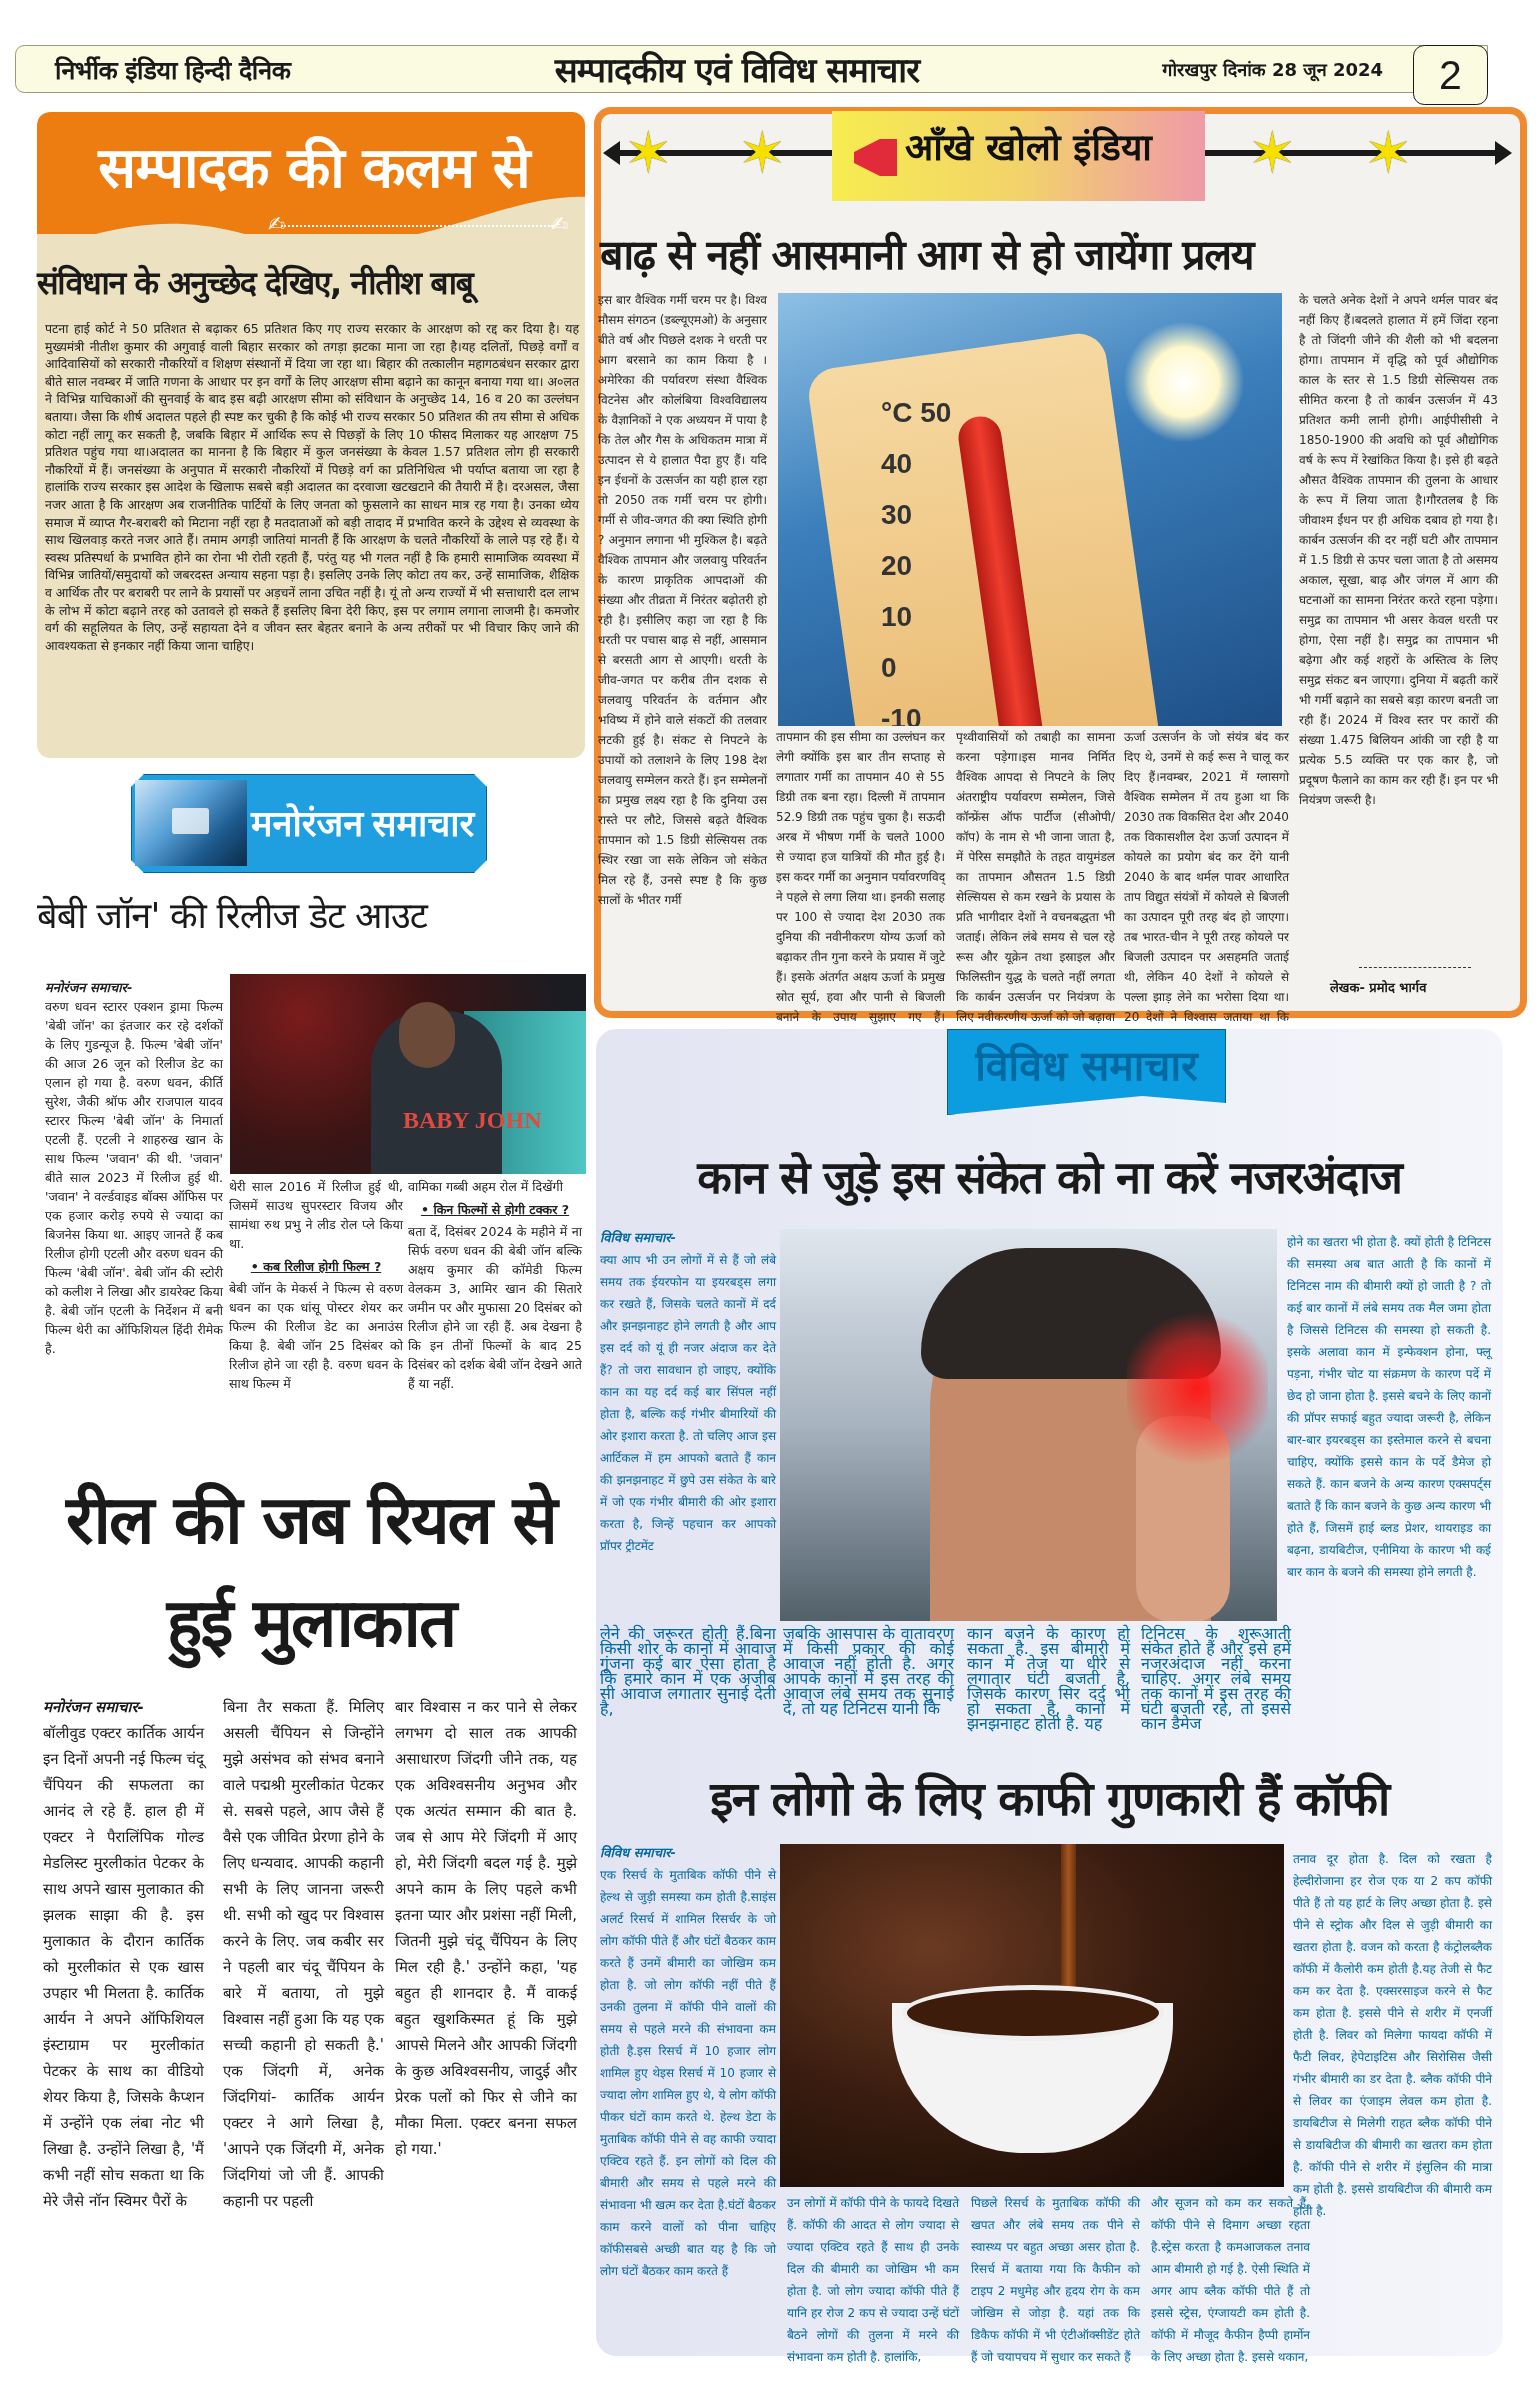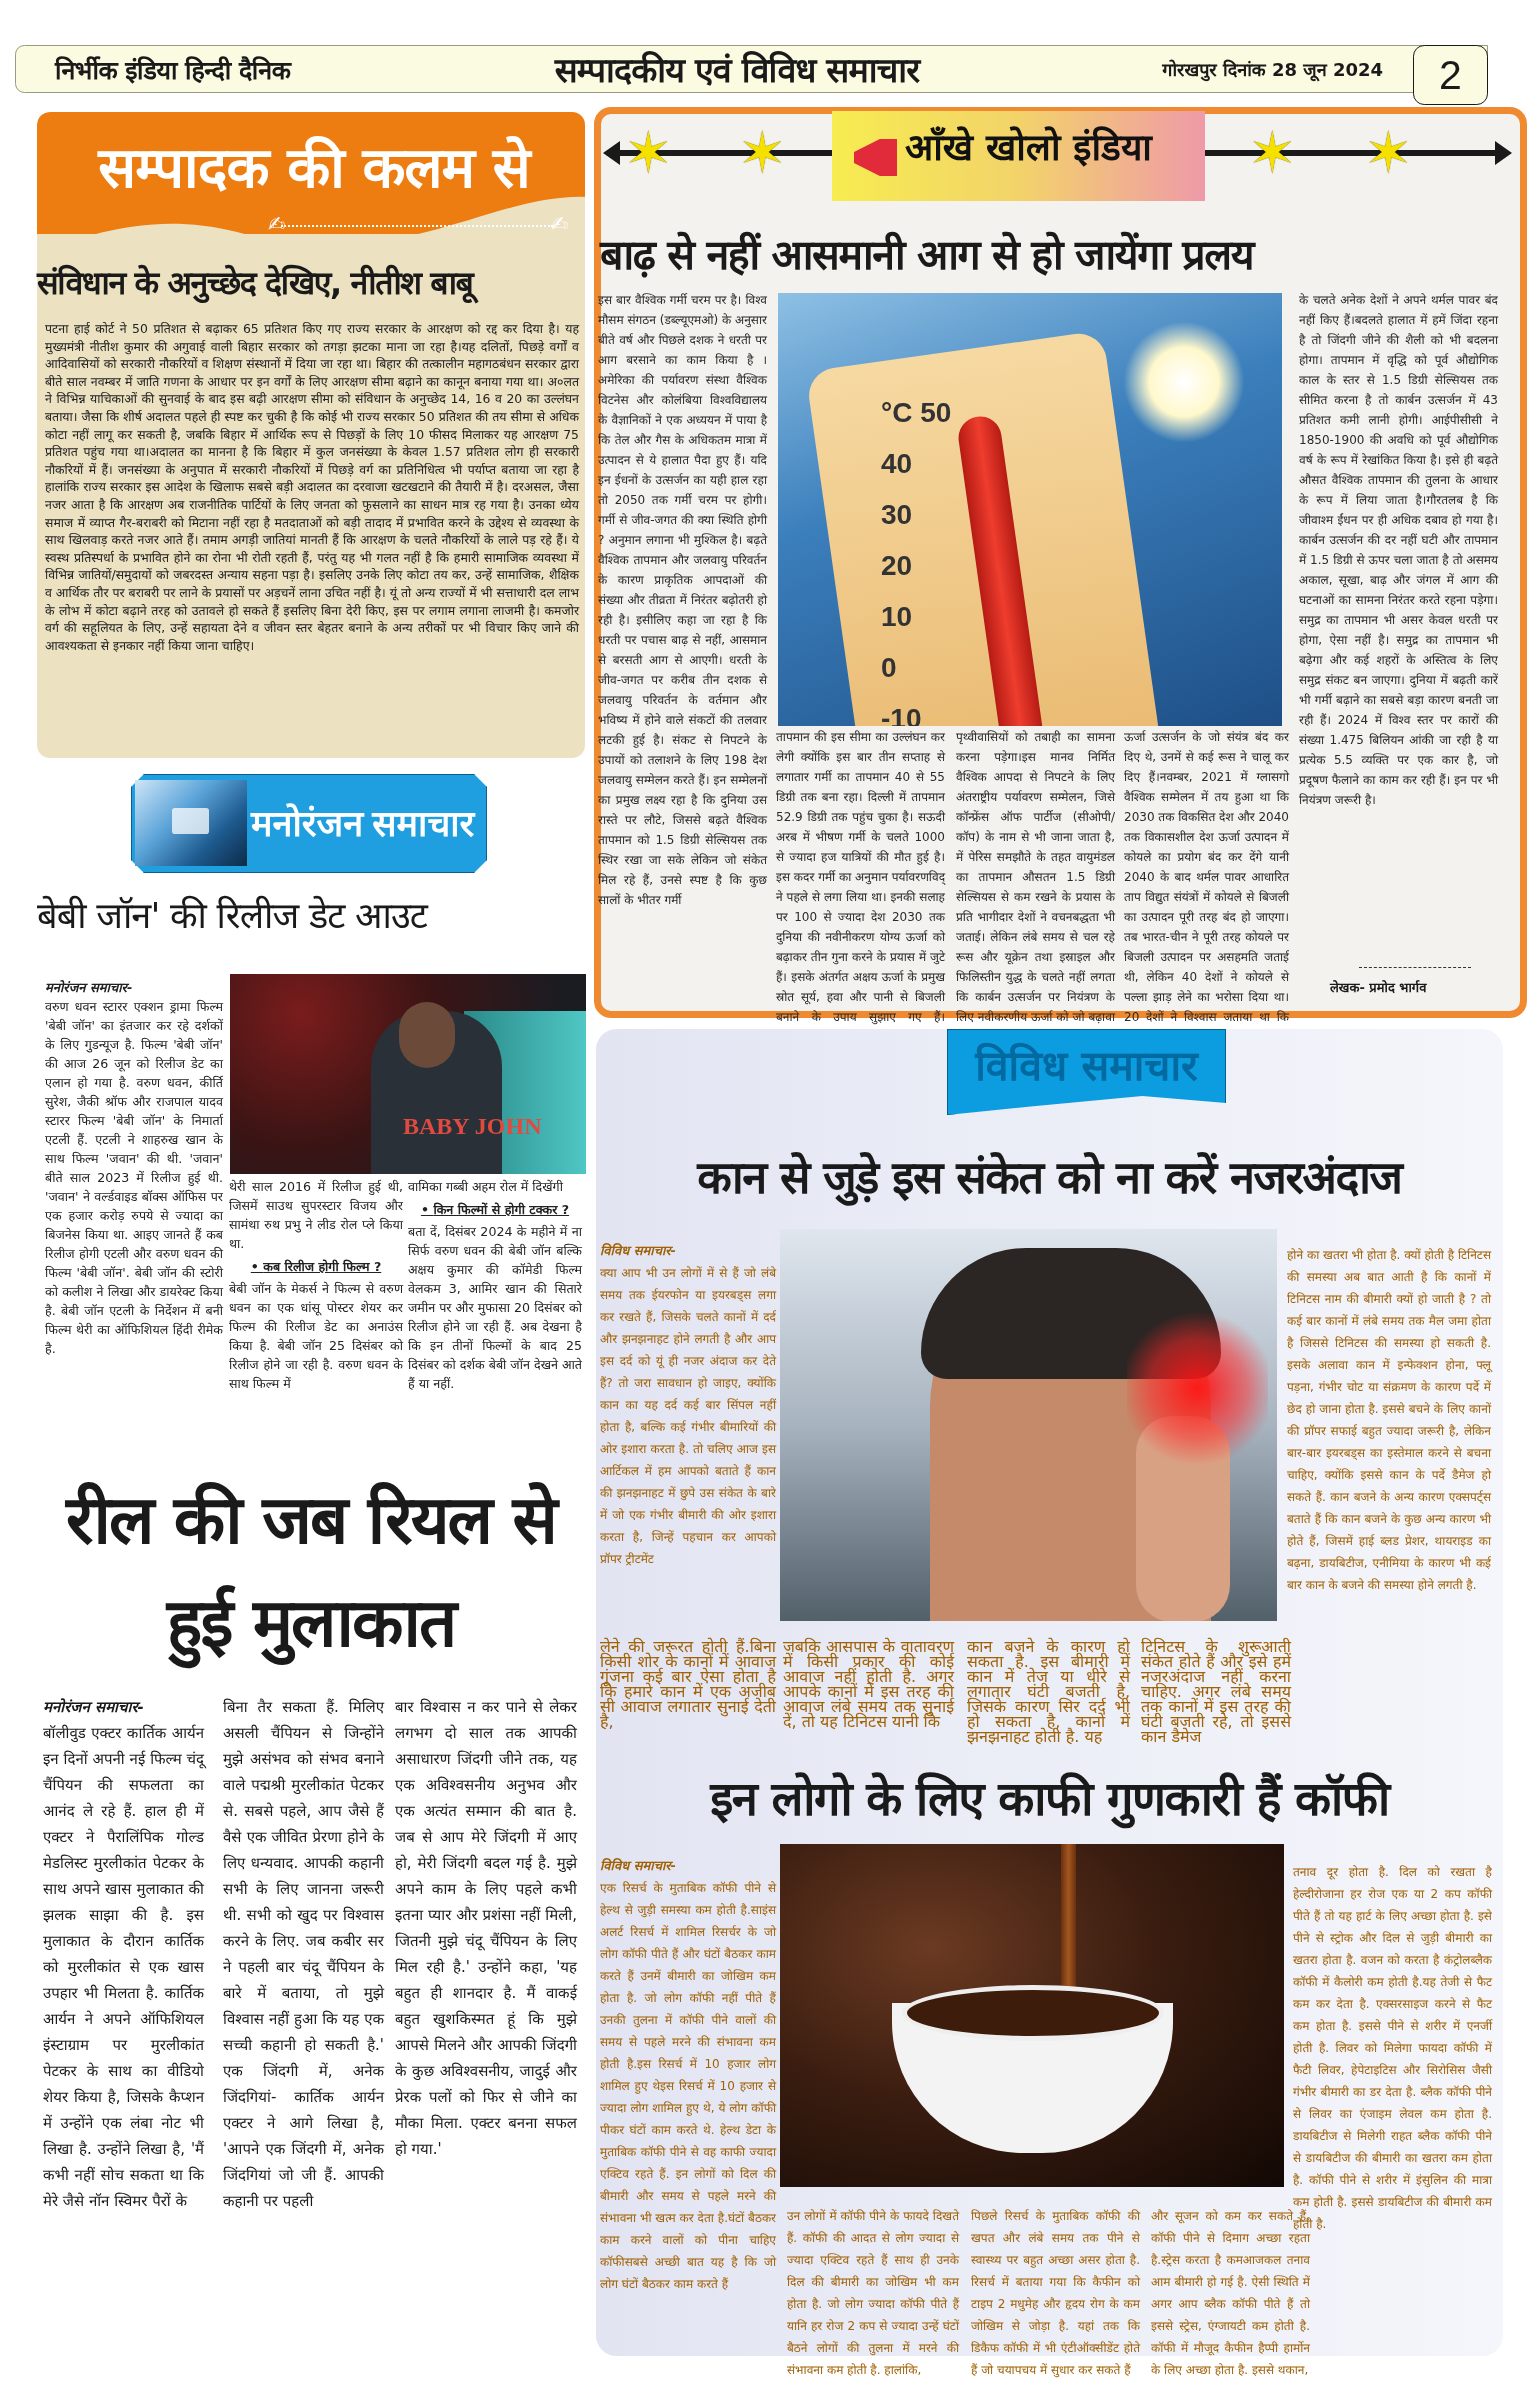--- a/index.html
+++ b/index.html
@@ -65,21 +65,21 @@
 
   .bj-col1 { left: 45px; top: 978px; width: 178px; }
   .bj-img {
     left: 230px; top: 974px; width: 356px; height: 200px;
     background: radial-gradient(circle at 20% 20%, #7a1c1c 0%, #3b1414 40%, #1b1c22 80%);
     overflow: hidden;
   }
   .bj-img .cyan { position:absolute; right: 0; top: 37px; width: 122px; height: 163px; background: linear-gradient(90deg,#2a8a8a,#4fc7c4); }
   .bj-img .man { position:absolute; left: 141px; top: 37px; width: 131px; height: 163px; background: #2a3038; border-radius: 56px 56px 0 0; }
   .bj-img .head { position:absolute; left: 169px; top: 28px; width: 56px; height: 66px; background: #6b4a3a; border-radius: 28px; }
-  .bj-img .john { position:absolute; left: 173px; top: 139px; color: #e04a40; font-weight: bold; font-size: 24px; font-family: "Liberation Serif", serif; }
+  .bj-img .john { position:absolute; left: 173px; top: 133px; color: #e04a40; font-weight: bold; font-size: 24px; font-family: "Liberation Serif", serif; }
   .bj-col2 { left: 229px; top: 1177px; width: 174px; }
   .bj-col3 { left: 408px; top: 1177px; width: 174px; }
   .bullet-head { font-weight: bold; text-decoration: underline; text-align: center; margin: 3.7px 0; }
 
   .reel-headline { left: 37px; top: 1469px; width: 548px; text-align: center; font-size: 67px; font-weight: bold; line-height: 103px; letter-spacing: -1.9px; }
   .reel-col { font-size: 15px; line-height: 26px; text-align: justify; }
   .reel-col1 { left: 43px; top: 1694px; width: 161px; }
   .reel-col2 { left: 223px; top: 1694px; width: 161px; }
   .reel-col3 { left: 395px; top: 1694px; width: 182px; }
 
@@ -120,21 +120,21 @@
   .vv-panel {
     left: 596px; top: 1029px; width: 907px; height: 1327px;
     background: linear-gradient(90deg, #e2e4f2 0%, #eceef7 50%, #f5f6fb 100%); border-radius: 20.6px;
   }
   .vv-badge {
     left: 947px; top: 1029px; width: 279px; height: 86px; background: #0c9ce0; border: 1.9px solid #0a5d88;
     clip-path: polygon(0 0,100% 0,100% 86%, 70% 78%, 30% 90%, 0 100%);
   }
   .vv-badge-label { left: 947px; top: 1036px; width: 279px; text-align: center; color: #0369a1; font-size: 41px; font-weight: bold; }
   .ear-headline { left: 596px; top: 1145px; width: 907px; text-align: center; font-size: 45px; font-weight: bold; letter-spacing: -1.4px; white-space: nowrap; }
-  .vv-col { font-size: 12px; line-height: 22px; text-align: justify; color: #a16207; margin-top: 13px; }
+  .vv-col { font-size: 12px; line-height: 22px; text-align: justify; color: #0369a1; }
   .ear-col1 { left: 600px; top: 1227px; width: 176px; }
   .ear-img {
     left: 780px; top: 1229px; width: 497px; height: 392px; overflow: hidden;
     background: linear-gradient(180deg, #dfe6ee 0%, #a7b3bf 50%, #52606a 100%);
   }
   .ear-img .face { position:absolute; left: 150px; top: 37px; width: 281px; height: 394px; background: #c48a6a; border-radius: 141px 141px 37px 37px; }
   .ear-img .hair { position:absolute; left: 141px; top: 19px; width: 300px; height: 131px; background: #2b2523; border-radius: 150px 150px 37px 37px; }
   .ear-img .red { position:absolute; left: 347px; top: 75px; width: 141px; height: 169px; background: radial-gradient(circle, rgba(255,20,20,0.95) 0%, rgba(255,40,40,0.5) 45%, rgba(255,0,0,0) 70%); }
   .ear-img .hand { position:absolute; left: 356px; top: 187px; width: 94px; height: 206px; background: #d9a184; border-radius: 37px; }
   .ear-col-right { left: 1287px; top: 1231px; width: 204px; }

